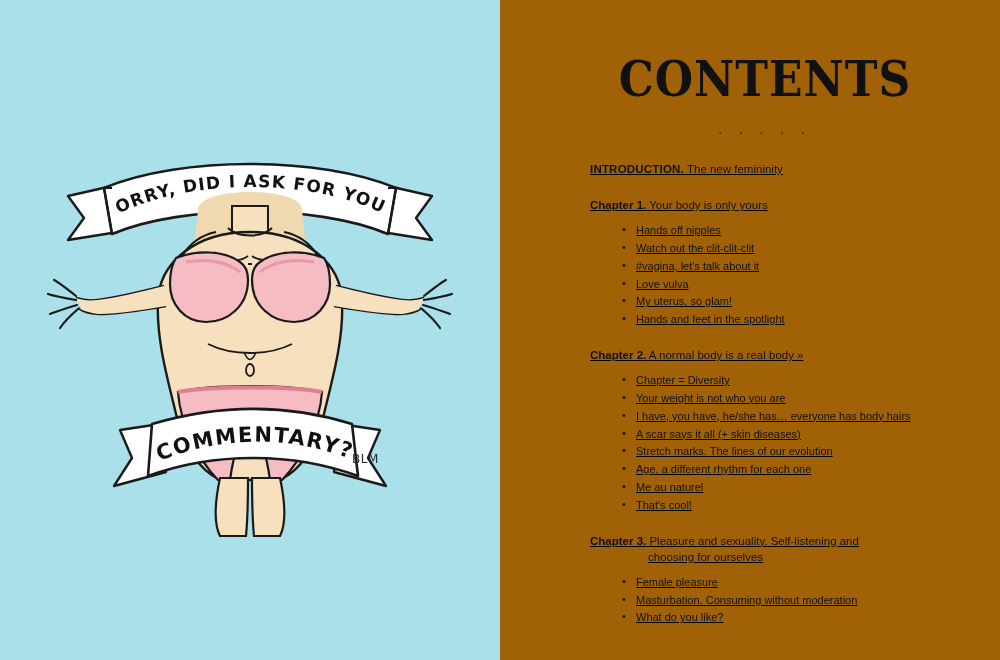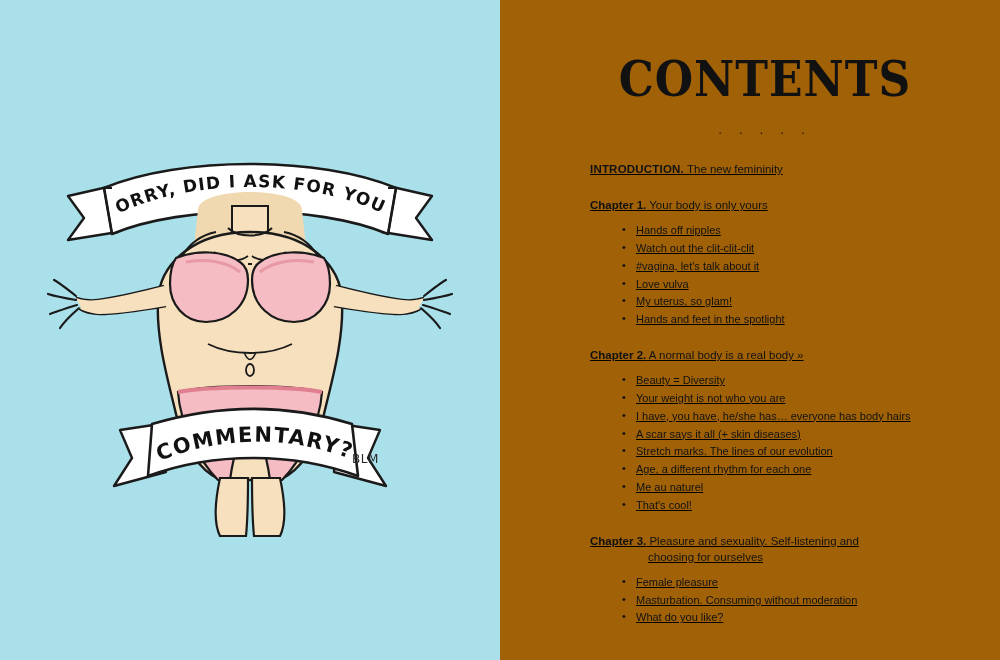--- a/index.html
+++ b/index.html
@@ -259,21 +259,21 @@
           <li>My uterus, so glam!</li>
           <li>Hands and feet in the spotlight</li>
         </ul>
       </div>
 
       <div class="chapter">
         <div class="chapter-title">
           <span class="lead">Chapter 2.</span><span> A normal body is a real body »</span>
         </div>
         <ul class="items">
-          <li>Beauty = Diversity</li>
+          <li>Chapter = Diversity</li>
           <li>Your weight is not who you are</li>
           <li>I have, you have, he/she has… everyone has body hairs</li>
           <li>A scar says it all (+ skin diseases)</li>
           <li>Stretch marks. The lines of our evolution</li>
           <li>Age, a different rhythm for each one</li>
           <li>Me au naturel</li>
           <li>That's cool!</li>
         </ul>
       </div>
 

